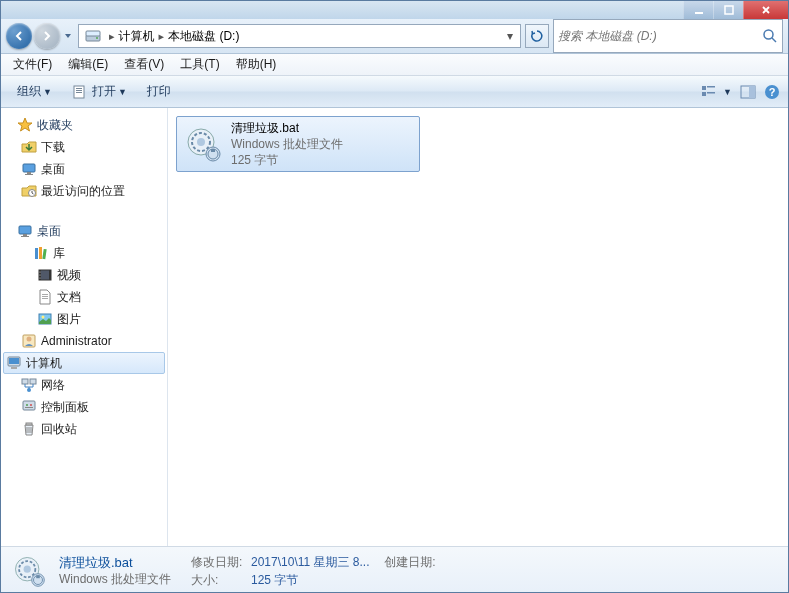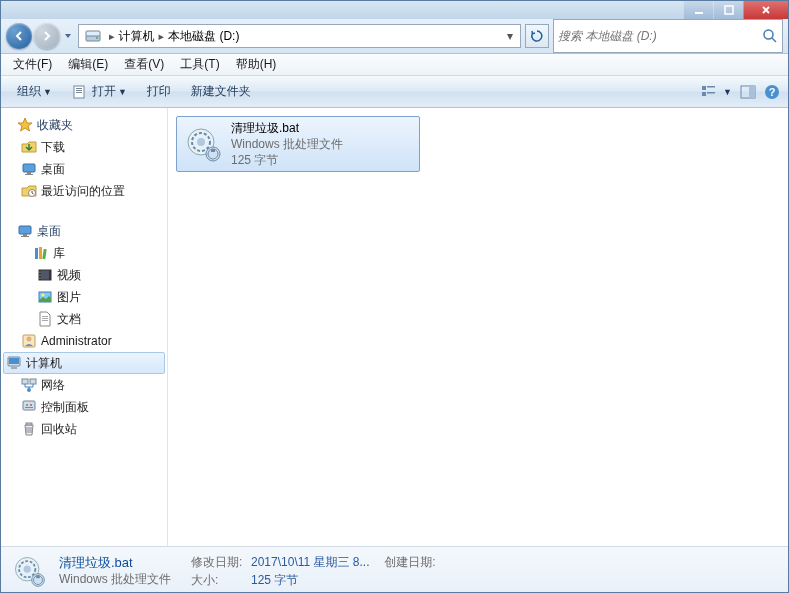--- a/index.html
+++ b/index.html
@@ -164,23 +164,20 @@
         <rect x="4" y="4" width="6" height="1" fill="#789"></rect>
         <rect x="4" y="6" width="6" height="1" fill="#789"></rect>
         <rect x="4" y="8" width="6" height="1" fill="#789"></rect>
       </svg>
     <span>打开</span> 
       <span class="tb-sep">▼</span>
   </div>
   <div class="tb-btn">
       <span>打印</span>
     </div>
-  <div class="tb-btn">
-      <span>新建文件夹</span>
-    </div>
   <div class="tb-right">
     <svg class="tb-icon" viewBox="0 0 16 16">
         <rect x="1" y="2" width="4" height="4" fill="#6a8ab0"></rect>
         <rect x="6" y="2" width="8" height="1.5" fill="#6a8ab0"></rect>
         <rect x="1" y="8" width="4" height="4" fill="#6a8ab0"></rect>
         <rect x="6" y="8" width="8" height="1.5" fill="#6a8ab0"></rect>
       </svg>
     <span class="tb-sep">▼</span>
     <svg class="tb-icon" viewBox="0 0 16 16">
         <rect x="1" y="2" width="14" height="12" fill="none" stroke="#6a8ab0"></rect>
@@ -254,34 +251,34 @@
             <rect x="2" y="3" width="2" height="10" fill="#333"></rect>
             <rect x="12" y="3" width="2" height="10" fill="#333"></rect>
             <circle cx="3" cy="5" r="0.5" fill="#fff"></circle>
             <circle cx="3" cy="8" r="0.5" fill="#fff"></circle>
             <circle cx="3" cy="11" r="0.5" fill="#fff"></circle>
           </svg>
         <span class="side-label">视频</span>
       </div>
       <div class="side-row side-indent-2">
         <svg class="side-icon" viewBox="0 0 16 16">
-            <rect x="2" y="3" width="12" height="10" fill="#80c8f0" stroke="#4080b0"></rect>
-            <circle cx="6" cy="6" r="1.5" fill="#fff080"></circle>
-            <path d="M2 11 L6 8 L9 10 L12 7 L14 9 L14 13 L2 13 Z" fill="#50a050"></path>
-          </svg>
-        <span class="side-label">图片</span>
-      </div>
-      <div class="side-row side-indent-2">
-        <svg class="side-icon" viewBox="0 0 16 16">
             <path d="M3 1 L10 1 L13 4 L13 15 L3 15 Z" fill="#fff" stroke="#888"></path>
             <rect x="5" y="5" width="6" height="1" fill="#aaa"></rect>
             <rect x="5" y="7" width="6" height="1" fill="#aaa"></rect>
             <rect x="5" y="9" width="6" height="1" fill="#aaa"></rect>
           </svg>
         <span class="side-label">文档</span>
+      </div>
+      <div class="side-row side-indent-2">
+        <svg class="side-icon" viewBox="0 0 16 16">
+            <rect x="2" y="3" width="12" height="10" fill="#80c8f0" stroke="#4080b0"></rect>
+            <circle cx="6" cy="6" r="1.5" fill="#fff080"></circle>
+            <path d="M2 11 L6 8 L9 10 L12 7 L14 9 L14 13 L2 13 Z" fill="#50a050"></path>
+          </svg>
+        <span class="side-label">图片</span>
       </div>
       <div class="side-row side-indent-1">
         <svg class="side-icon" viewBox="0 0 16 16">
             <rect x="2" y="2" width="12" height="12" rx="1" fill="#f8e8c0" stroke="#c0a060"></rect>
             <circle cx="8" cy="6" r="2.5" fill="#e0b080"></circle>
             <path d="M4 13 Q8 9 12 13" fill="#6090c0"></path>
           </svg>
         <span class="side-label">Administrator</span>
       </div>
       <div class="side-row side-indent-1 selected">

